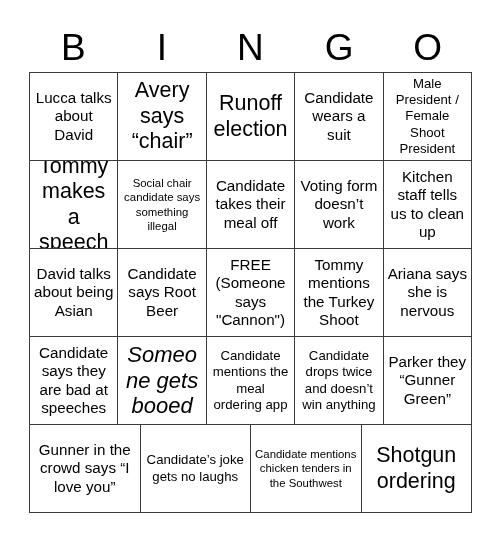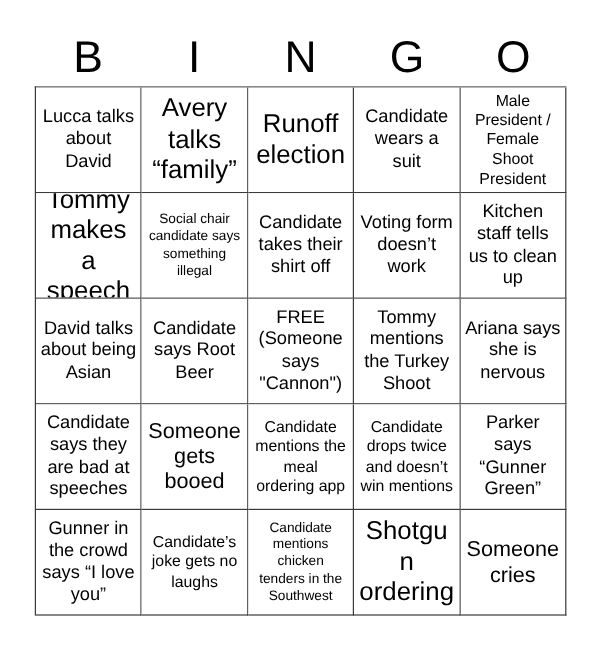--- a/index.html
+++ b/index.html
@@ -83,21 +83,21 @@
   .bingo-cell .cell-text {
     display: block;
     width: 100%;
     word-wrap: break-word;
     overflow-wrap: break-word;
     hyphens: none;
   }
 
   
   .size-xl .cell-text { font-size: 21.5px; line-height: 1.18; }
-  .size-lg .cell-text { font-size: 18px;   line-height: 1.18; }
+  .size-lg .cell-text { font-size: 22px;   line-height: 1.18; font-style: italic; }
   .size-md .cell-text { font-size: 15.2px; line-height: 1.21; }
   .size-sm .cell-text { font-size: 13.2px; line-height: 1.22; }
   .size-xs .cell-text { font-size: 11.4px; line-height: 1.25; }
 </style>
 </head>
 <body>
 
 <div class="card">
 
   <div class="bingo-header">
@@ -108,42 +108,42 @@
     <div class="header-letter">O</div>
   </div>
 
   <div class="bingo-grid">
 
     <div class="bingo-row">
       <div class="bingo-cell size-md">
           <span class="cell-text">Lucca talks about David</span>
         </div>
       <div class="bingo-cell size-xl">
-          <span class="cell-text">Avery talks “family”</span>
+          <span class="cell-text">Avery says “chair”</span>
         </div>
       <div class="bingo-cell size-xl">
           <span class="cell-text">Runoff election</span>
         </div>
       <div class="bingo-cell size-md">
           <span class="cell-text">Candidate wears a suit</span>
         </div>
       <div class="bingo-cell size-sm">
           <span class="cell-text">Male President / Female Shoot President</span>
         </div>
     </div>
 
     <div class="bingo-row">
       <div class="bingo-cell size-xl">
           <span class="cell-text">Tommy makes a speech</span>
         </div>
       <div class="bingo-cell size-xs">
           <span class="cell-text">Social chair candidate says something illegal</span>
         </div>
       <div class="bingo-cell size-md">
-          <span class="cell-text">Candidate takes their shirt off</span>
+          <span class="cell-text">Candidate takes their meal off</span>
         </div>
       <div class="bingo-cell size-md">
           <span class="cell-text">Voting form doesn’t work</span>
         </div>
       <div class="bingo-cell size-md">
           <span class="cell-text">Kitchen staff tells us to clean up</span>
         </div>
     </div>
 
     <div class="bingo-row">
@@ -168,39 +168,36 @@
       <div class="bingo-cell size-md">
           <span class="cell-text">Candidate says they are bad at speeches</span>
         </div>
       <div class="bingo-cell size-lg">
           <span class="cell-text">Someone gets booed</span>
         </div>
       <div class="bingo-cell size-sm">
           <span class="cell-text">Candidate mentions the meal ordering app</span>
         </div>
       <div class="bingo-cell size-sm">
-          <span class="cell-text">Candidate drops twice and doesn’t win mentions</span>
-        </div>
-      <div class="bingo-cell size-md">
-          <span class="cell-text">Parker says “Gunner Green”</span>
+          <span class="cell-text">Candidate drops twice and doesn’t win anything</span>
+        </div>
+      <div class="bingo-cell size-md">
+          <span class="cell-text">Parker they “Gunner Green”</span>
         </div>
     </div>
 
     <div class="bingo-row">
       <div class="bingo-cell size-md">
           <span class="cell-text">Gunner in the crowd says “I love you”</span>
         </div>
       <div class="bingo-cell size-sm">
           <span class="cell-text">Candidate’s joke gets no laughs</span>
         </div>
       <div class="bingo-cell size-xs">
           <span class="cell-text">Candidate mentions chicken tenders in the Southwest</span>
         </div>
       <div class="bingo-cell size-xl">
           <span class="cell-text">Shotgun ordering</span>
         </div>
-      <div class="bingo-cell size-lg">
-          <span class="cell-text">Someone cries</span>
-        </div>
     </div>
 
   </div>
 </div>
 
 </body></html>

